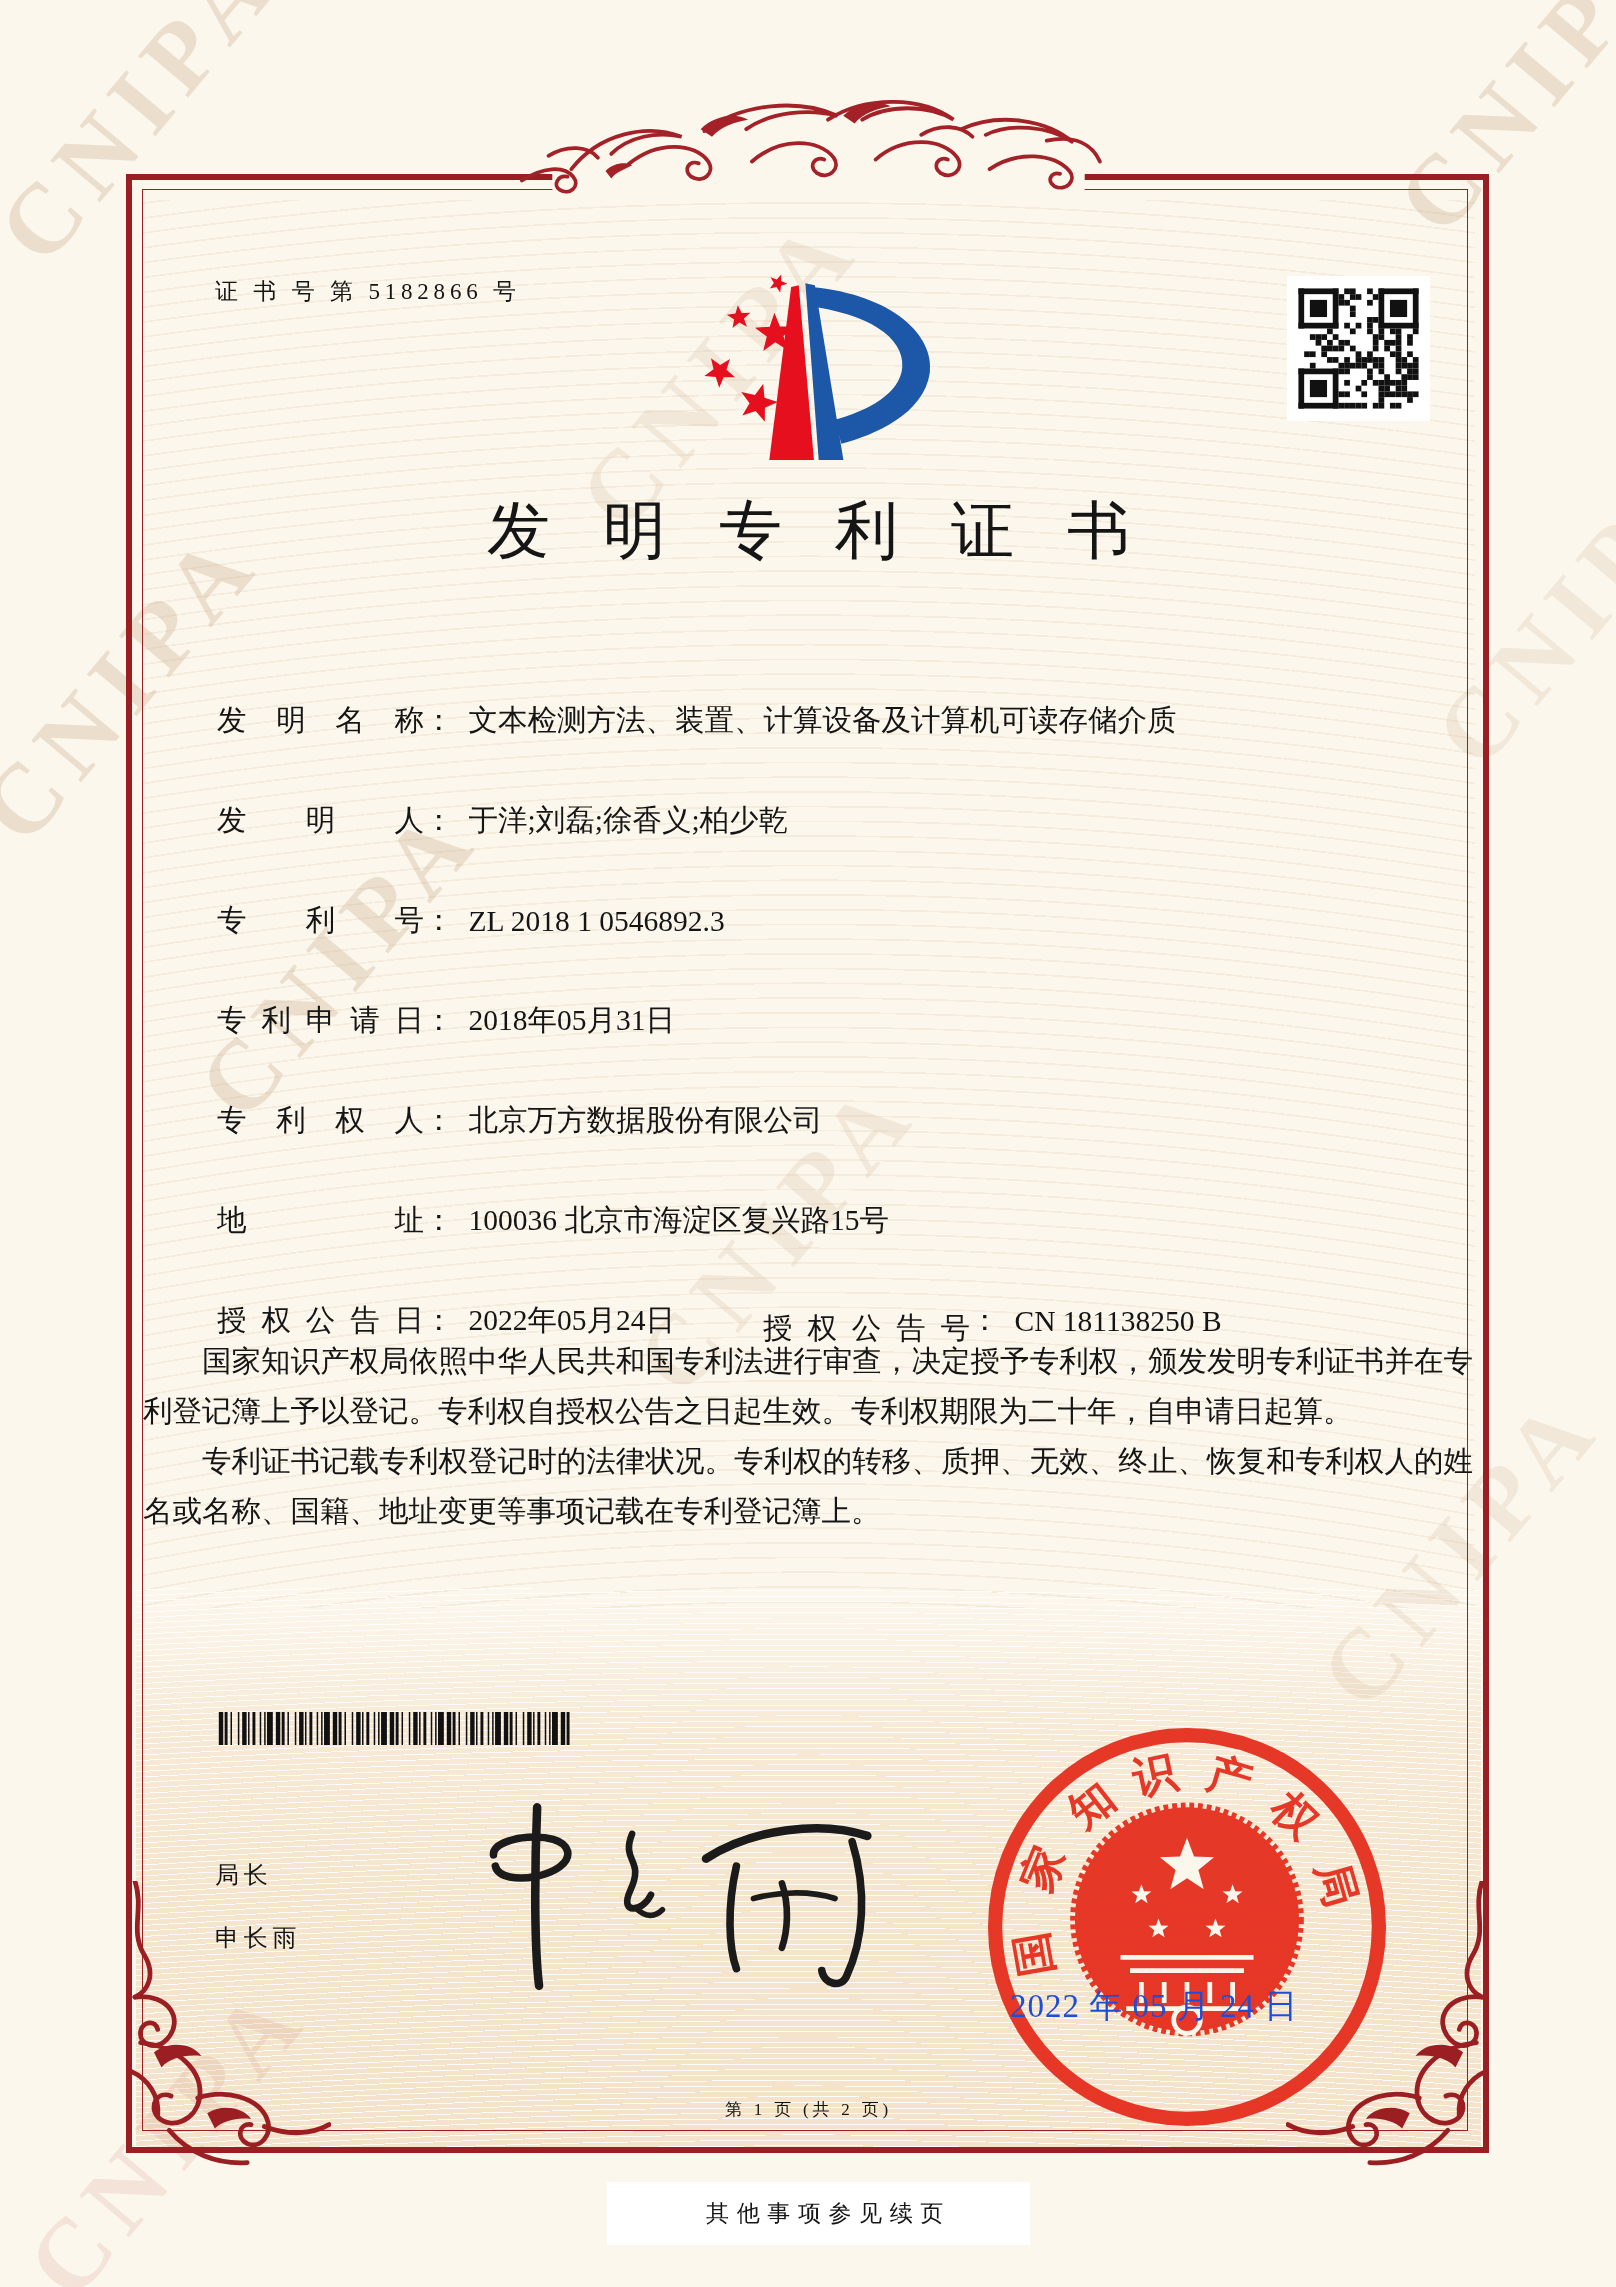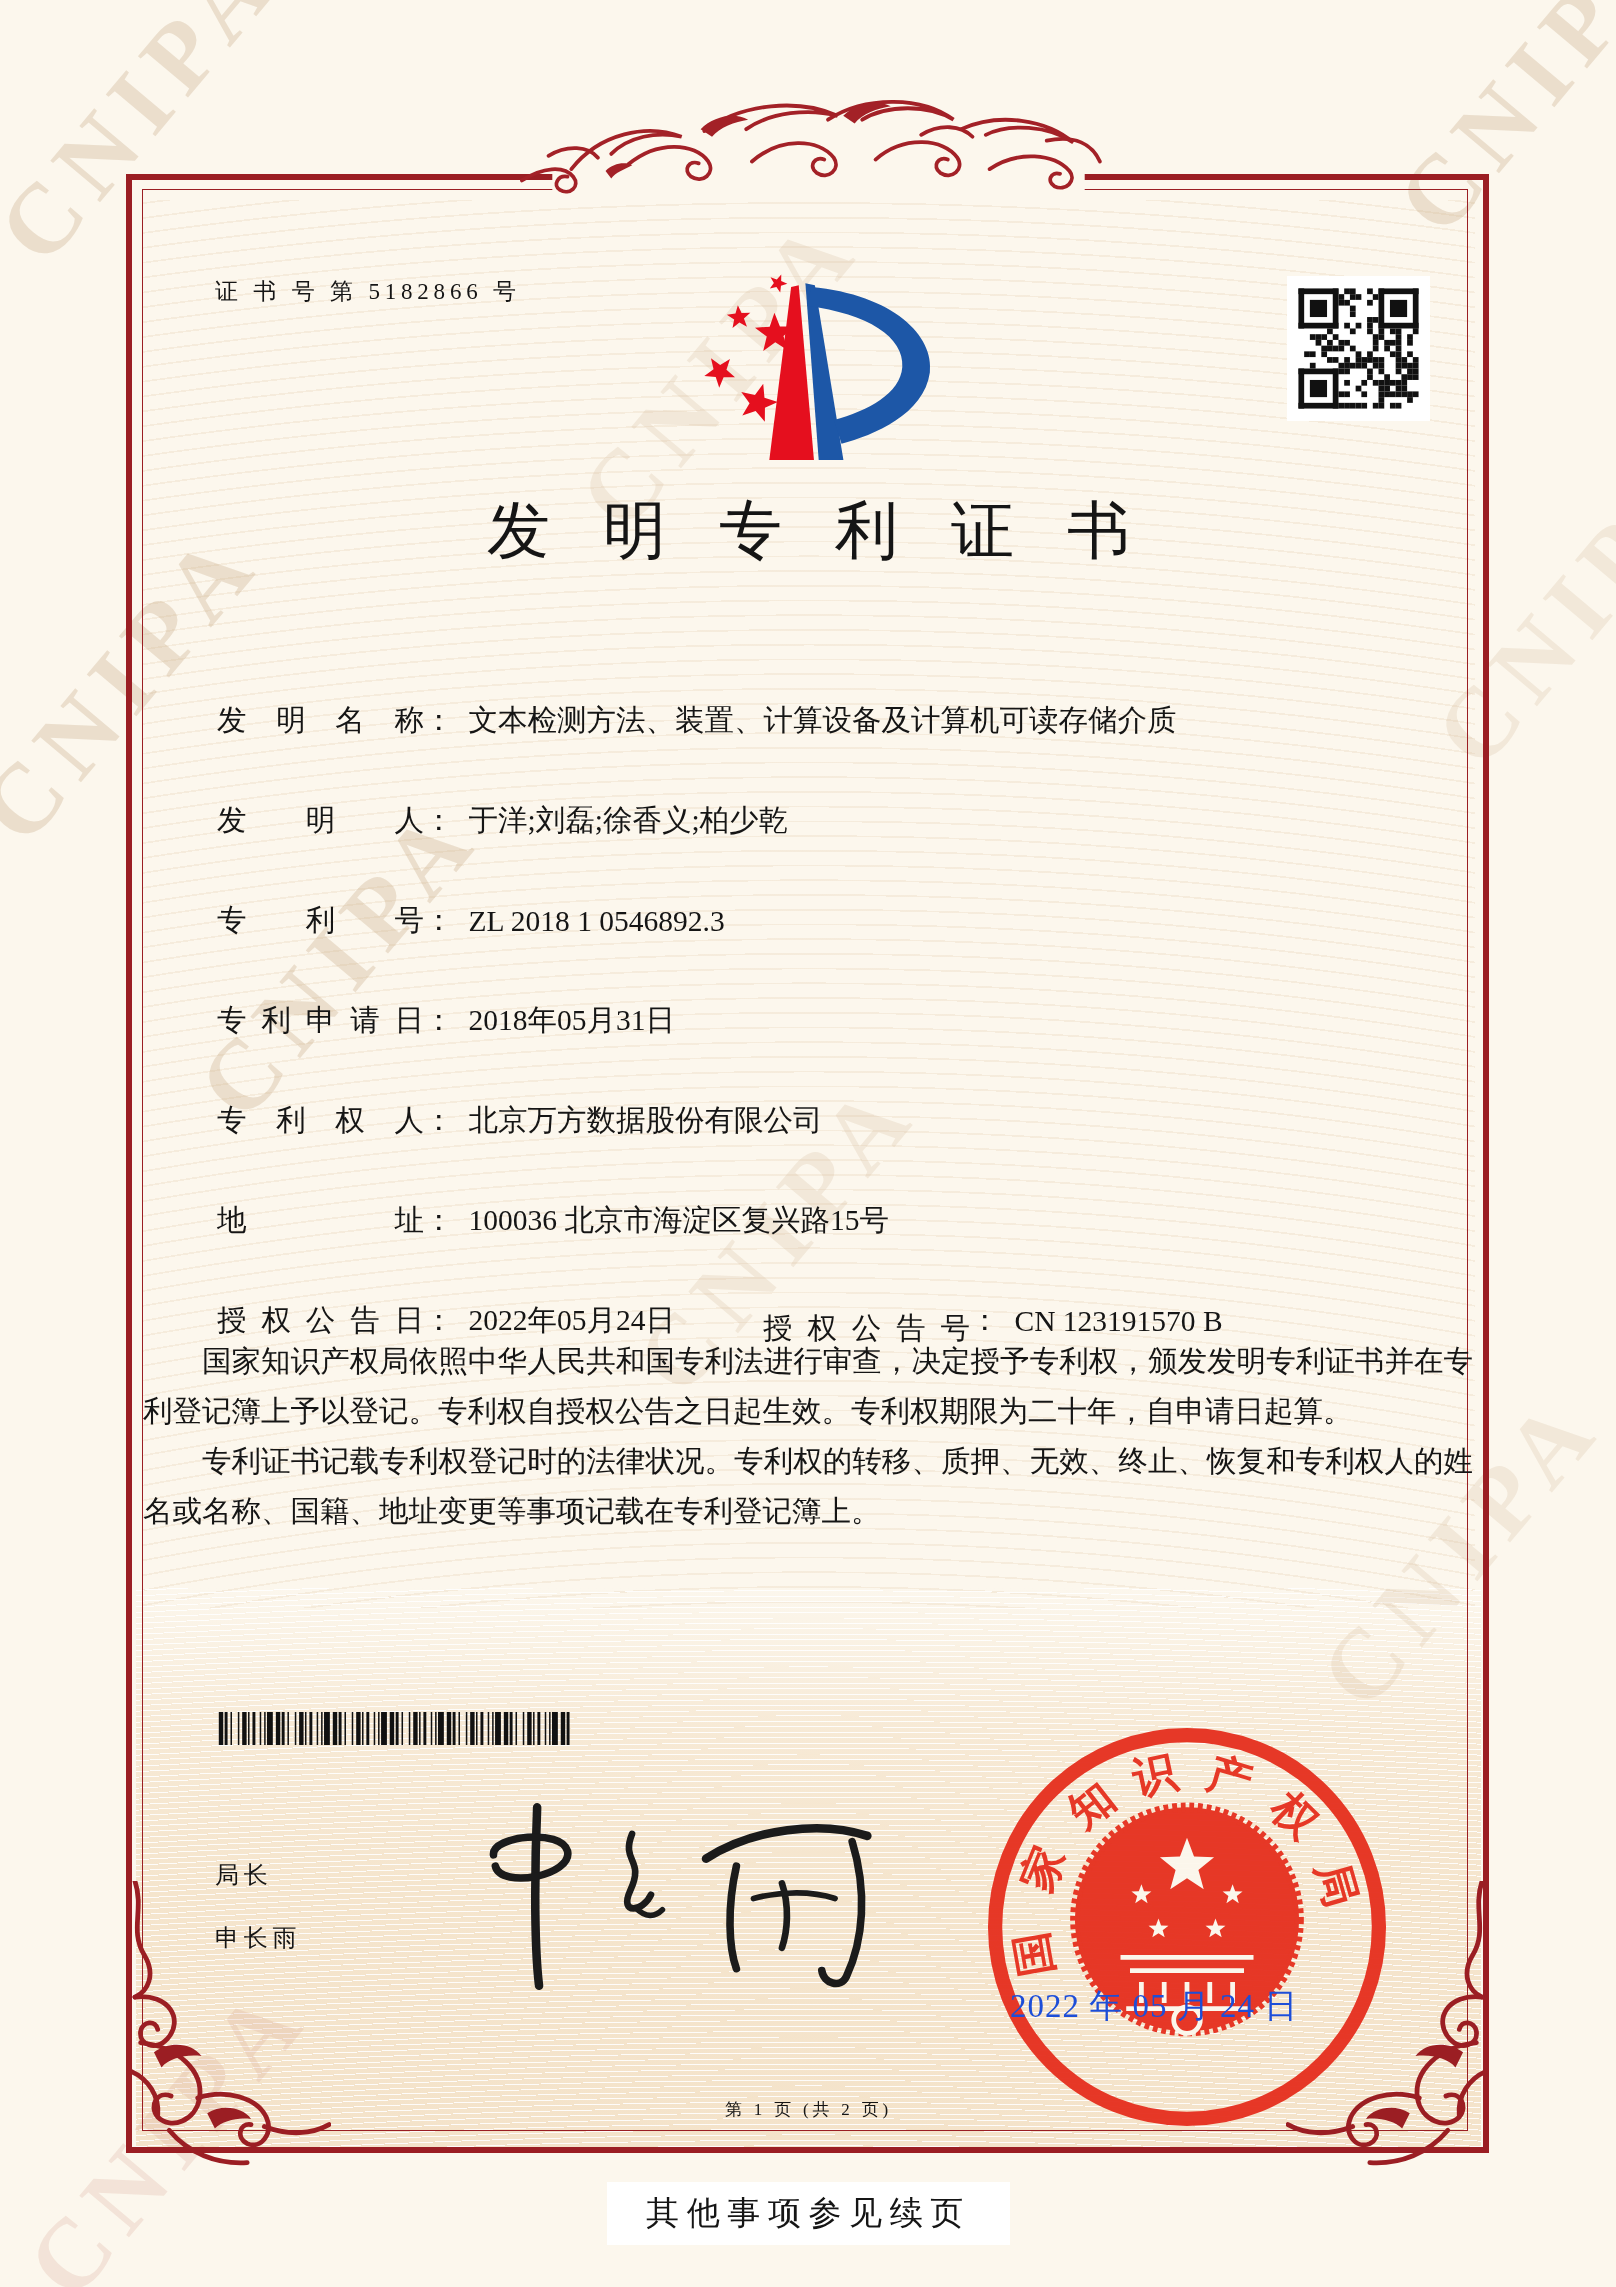--- a/index.html
+++ b/index.html
@@ -68,21 +68,21 @@
   .signature{left:468px;top:1796px;z-index:5;}
   .seal{left:978px;top:1718px;z-index:3;opacity:.96;}
   .seal-date{
     left:1010px;top:1984px;width:285px;z-index:6;
     font-size:33px;letter-spacing:1px;color:#1d4ed8;white-space:nowrap;
   }
   .page-info{left:0;right:0;top:2098px;text-align:center;font-size:17px;letter-spacing:3.8px;z-index:4;}
   .cont-strip{
     left:607px;top:2182px;width:403px;height:63px;background:#ffffff;z-index:4;
     display:flex;align-items:center;justify-content:center;
-    font-size:33px;letter-spacing:7.6px;
+    font-size:23px;letter-spacing:7.6px;padding-left:20px;
   }
   .ornament{z-index:3;}
   svg{display:block;}
 </style>
 </head>
 <body>
 
 <div class="page">
 
   <div>
@@ -355,21 +355,21 @@
         <span class="colon">：</span>
       <span class="val">100036 北京市海淀区复兴路15号</span>
     </div>
     <div class="row">
       <span class="lab">授权公告日</span>
         <span class="colon">：</span>
       <span class="val">2022年05月24日</span>
       <span class="pair2">
         <span class="lab">授权公告号</span>
           <span class="colon">：</span>
-        <span class="val">CN 123191570 B</span>
+        <span class="val">CN 181138250 B</span>
       </span>
     </div>
   </div>
 
   <div class="abs paras">
     <p>国家知识产权局依照中华人民共和国专利法进行审查，决定授予专利权，颁发发明专利证书并在专利登记簿上予以登记。专利权自授权公告之日起生效。专利权期限为二十年，自申请日起算。</p>
     <p>专利证书记载专利权登记时的法律状况。专利权的转移、质押、无效、终止、恢复和专利权人的姓名或名称、国籍、地址变更等事项记载在专利登记簿上。</p>
   </div>
 
   <svg class="abs barcode" width="360" height="33" viewBox="0 0 378 35">

